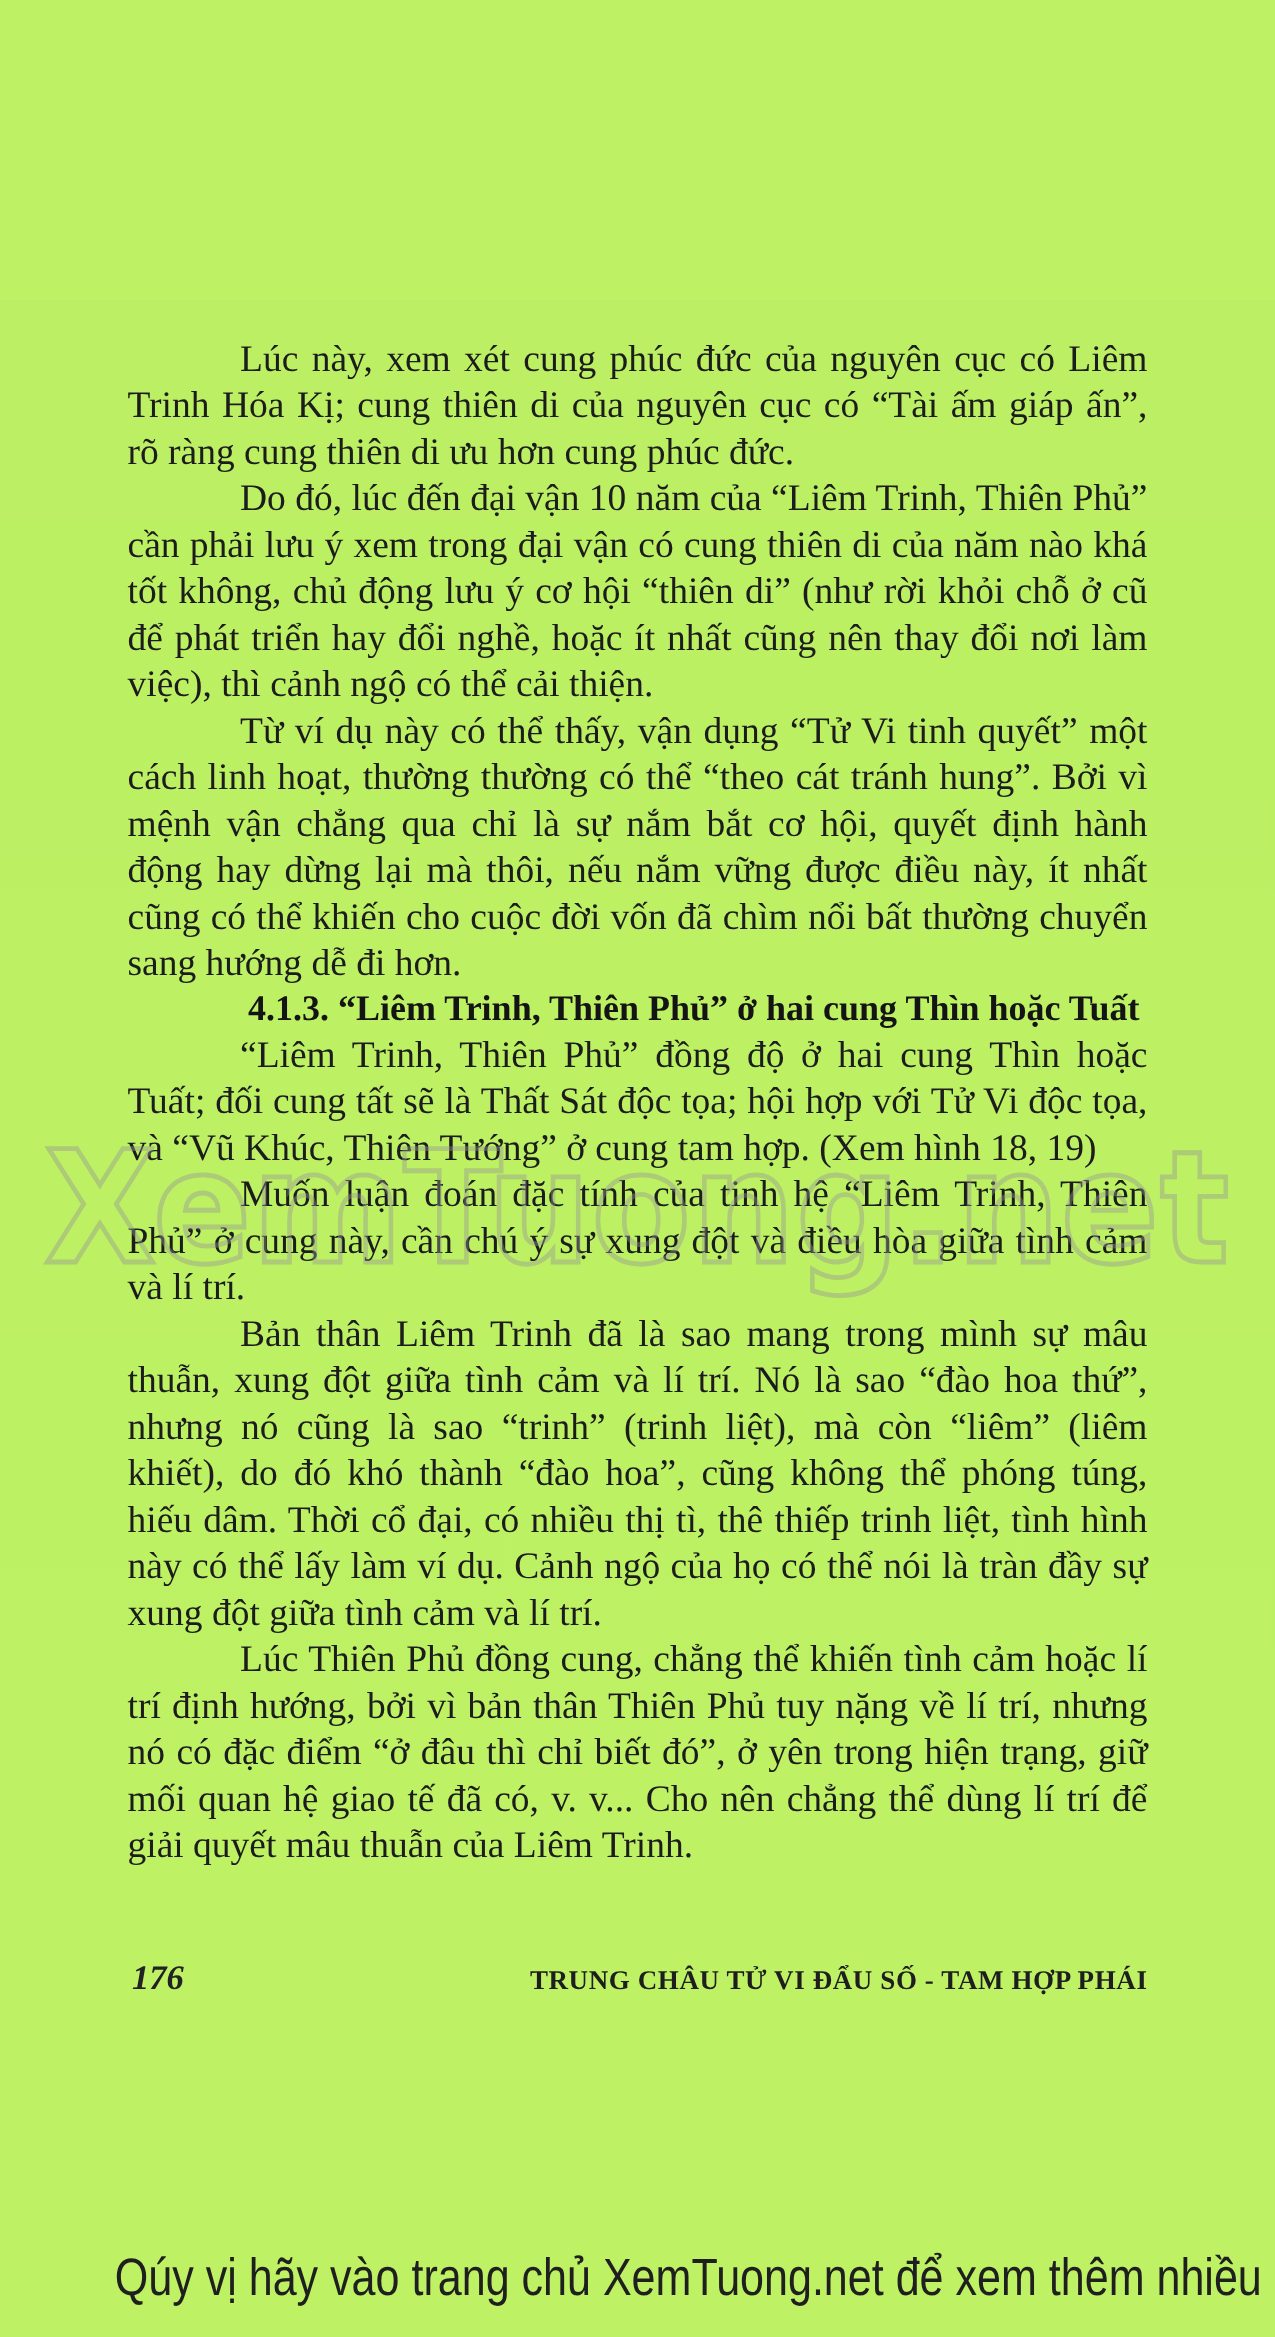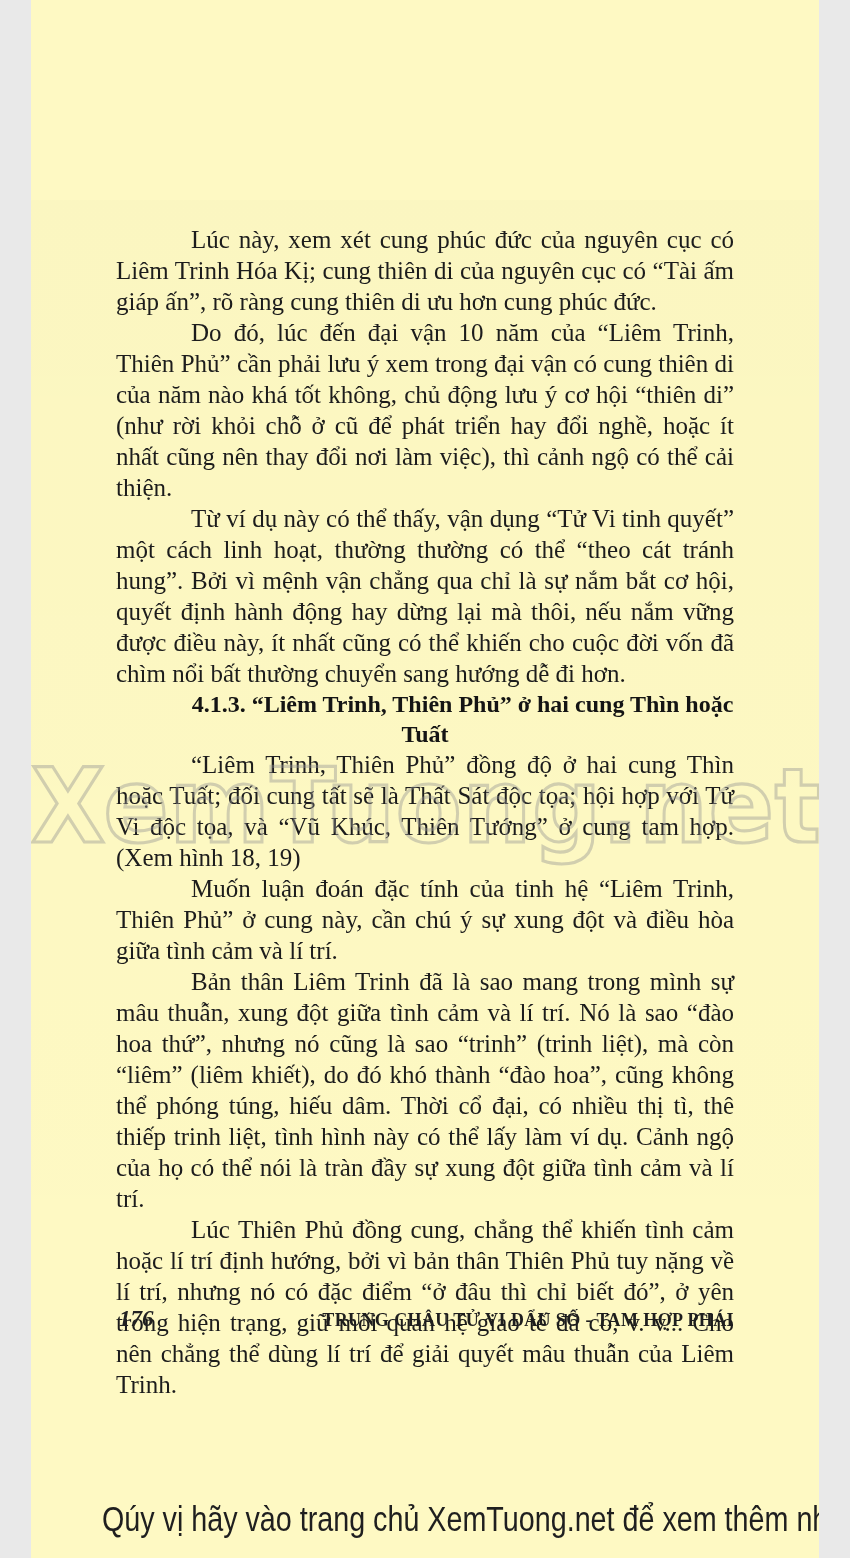--- a/index.html
+++ b/index.html
@@ -2,24 +2,24 @@
 <html><head>
 <meta charset="utf-8">
 <style>
   html, body { margin: 0; padding: 0; }
   body {
     background: #e9e9e9;
     font-family: "Liberation Serif", serif;
   }
   .page {
     position: relative;
-    width: 788px;
+    width: 850px;
     height: 1558px;
     margin: 0 auto;
-    background: #fef9c3;
+    background: #bef264;
     overflow: hidden;
     color: #1b1b1b;
   }
   
   .page::after {
     content: "";
     position: absolute;
     left: 0; top: 200px; right: 0; height: 1200px;
     background: linear-gradient(180deg, rgba(0,0,0,0.012), rgba(0,0,0,0.0));
     pointer-events: none;

